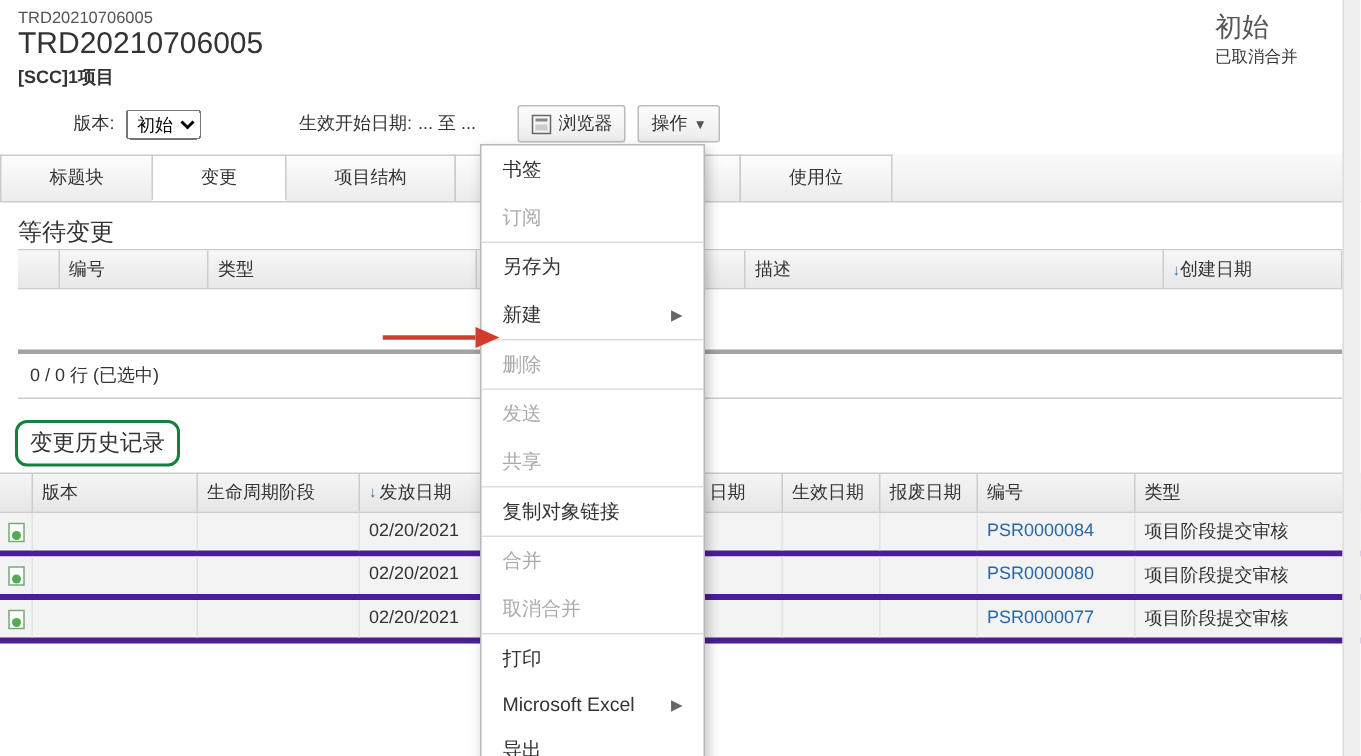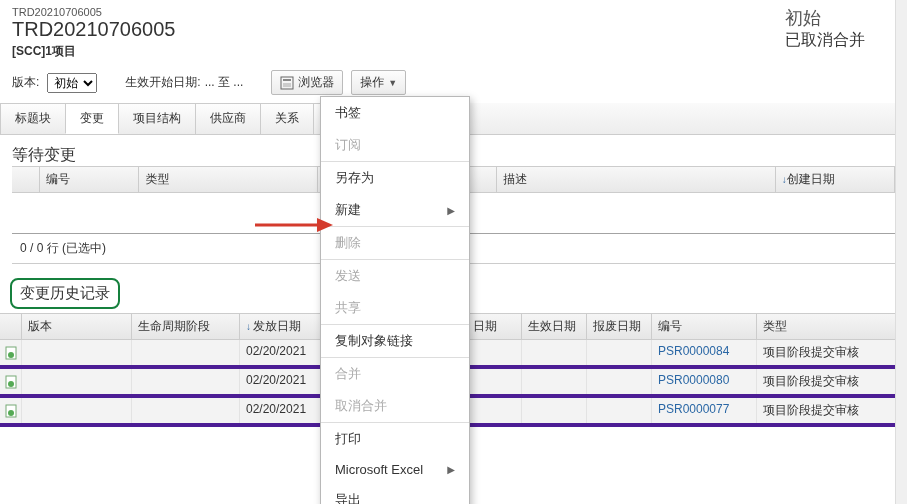--- a/index.html
+++ b/index.html
@@ -4,37 +4,37 @@
 <style>
   * { box-sizing: border-box; margin: 0; padding: 0; }
   body { font-family: Arial, "Microsoft YaHei", sans-serif; font-size: 12px; color: #333; background: #fff; width: 907px; height: 504px; overflow: hidden; position: relative; }
   .header { padding: 6px 12px 4px 12px; display: flex; justify-content: space-between; align-items: flex-start; }
   .header-left {}
   .header-right { text-align: left; padding-right: 30px; }
   .doc-id-small { font-size: 11px; color: #555; }
   .doc-id-large { font-size: 20px; color: #333; margin-top: 0px; }
   .doc-sub { font-size: 12px; color: #333; margin-top: 2px; font-weight: bold; }
   .status-large { font-size: 18px; color: #555; }
-  .status-sub { font-size: 16px; color: #333; }
+  .status-sub { font-size: 11px; color: #333; }
   .toolbar-row { display: flex; align-items: center; gap: 8px; padding: 6px 12px; }
-  .label { color: #333; }
+  .label { color: #333; margin-left: 37px; }
   select.version { font-size: 12px; padding: 1px 2px; }
   .eff-date { display: inline-flex; align-items: center; }
   .btn { display: inline-flex; align-items: center; gap: 4px; border: 1px solid #bbb; background: linear-gradient(#fdfdfd,#ececec); padding: 3px 8px; cursor: pointer; font-size: 12px; border-radius: 2px; }
   .btn .caret { font-size: 9px; color: #555; }
   .tabs { display: flex; border-bottom: 1px solid #ccc; background: linear-gradient(#fafafa,#ededed); margin-top: 2px; }
-  .tab { padding: 6px 14px; border: 1px solid #ccc; border-bottom: none; margin-right: -1px; background: linear-gradient(#fdfdfd,#ececec); cursor: pointer; color: #333; }
+  .tab { padding: 6px 32px; border: 1px solid #ccc; border-bottom: none; margin-right: -1px; background: linear-gradient(#fdfdfd,#ececec); cursor: pointer; color: #333; }
   .tab.active { background: #fff; border-bottom: 1px solid #fff; position: relative; z-index: 1; }
   .section { padding: 10px 12px; }
   .section-title { font-size: 16px; color: #333; margin-bottom: 0; }
   .grid { border-top: 1px solid #ccc; border-bottom: 1px solid #ccc; }
   .grid-head { display: flex; background: linear-gradient(#f7f7f7,#e8e8e8); border-bottom: 1px solid #ccc; }
   .grid-head .cell { border-right: 1px solid #ccc; padding: 4px 6px; color: #333; }
   .grid-body { min-height: 40px; background: #fff; }
-  .grid-footer { padding: 6px 8px; color: #333; border-top: 1px solid #a3a3a3; }
+  .grid-footer { padding: 6px 8px; color: #333; border-top: 3px solid #a3a3a3; }
   .history-label-row { padding: 4px 10px; }
   .history-label-box { display: inline-block; border: 2px solid #15803d; border-radius: 8px; padding: 4px 8px; color: #333; font-size: 15px; }
   .hist-grid { border-top: 1px solid #ccc; font-size: 12px; }
   .hist-head { display: flex; background: linear-gradient(#f5f5f5,#e6e6e6); border-bottom: 1px solid #ccc; }
   .hist-head .hcell { border-right: 1px solid #ccc; padding: 4px 6px; color: #333; display:flex; align-items:center; gap:2px; }
   .sort-icon { color:#3b6ea5; font-size:10px; }
   .hist-row { display: flex; border-bottom: 4px solid #4c1d95; background:#f3f3f3; }
   .hist-row .rcell { border-right: 1px solid #e3e3e3; padding: 4px 6px; min-height: 22px; }
   .row-icon-cell { width: 22px; display:flex; align-items:center; justify-content:center; }
   .doc-mini-icon svg { display:block; }

